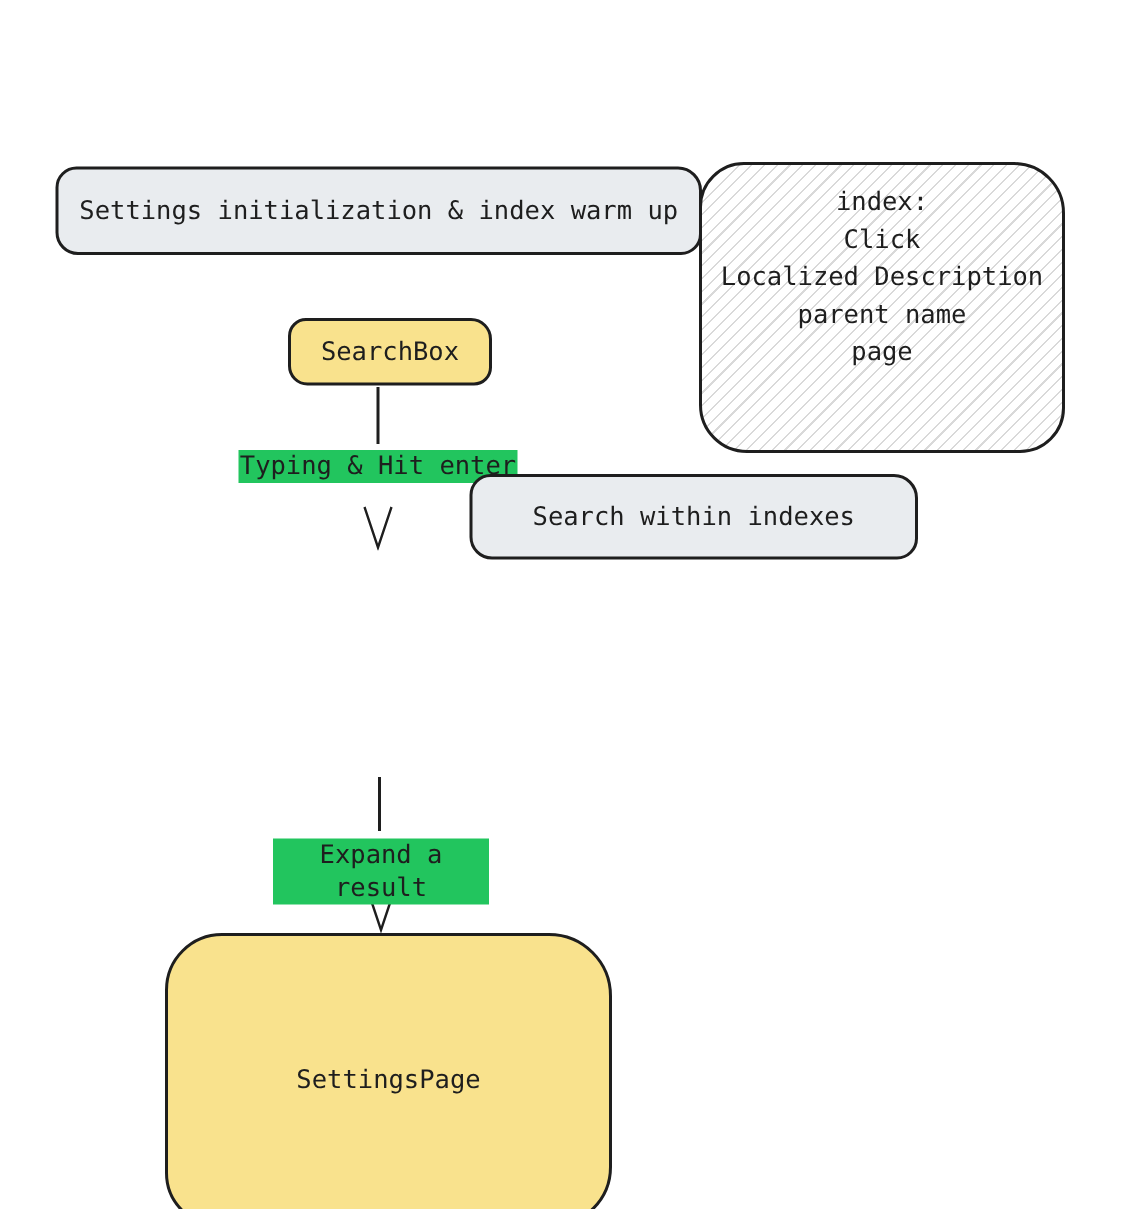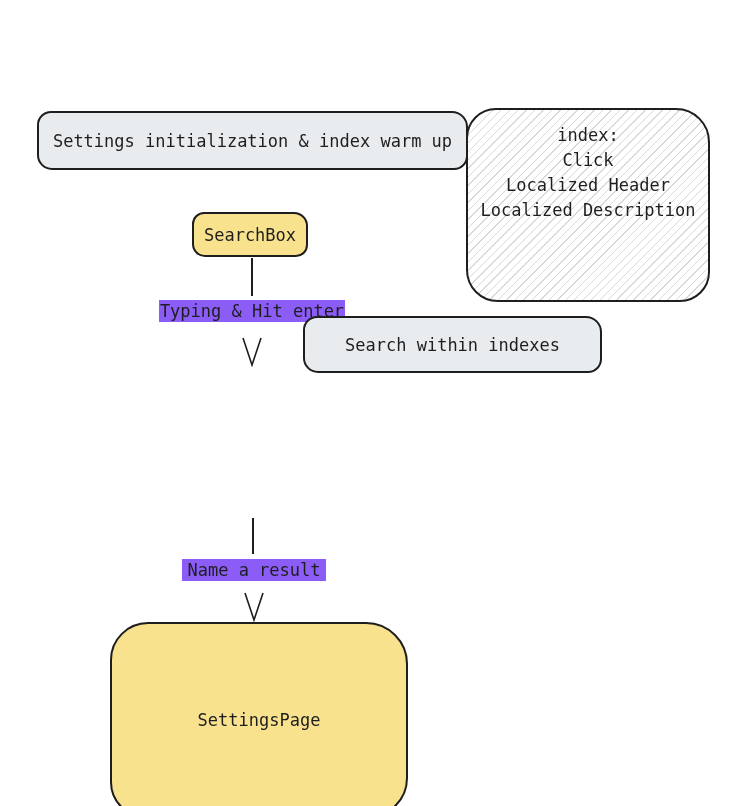--- a/index.html
+++ b/index.html
@@ -47,77 +47,78 @@
     border-radius:30px 34px 30px 32px;
     background:
       repeating-linear-gradient(135deg,
         #ffffff 0px,#ffffff 5px,
         var(--hatch-line) 5px,var(--hatch-line) 6px);
     text-align:center;
     padding-top:13px;
     margin-top:44px;
   }
   #index-note .line{line-height:25px;}
-  #search-box{left:192px;top:212px;width:116px;height:45px;border-radius:12px 14px 12px 13px;z-index:1;}
-  #search-within{left:303px;top:316px;width:299px;height:57px;z-index:3;}
+  #search-box{left:192px;top:212px;width:136px;height:45px;border-radius:12px 14px 12px 13px;z-index:1;}
+  #search-within{left:313px;top:316px;width:299px;height:57px;z-index:3;}
   #search-result{left:98px;top:366px;width:297px;height:150px;z-index:1;}
   #settings-page{left:110px;top:622px;width:298px;height:196px;z-index:1;}
   #expand-nav{left:388px;top:713px;width:300px;height:59px;z-index:3;}
 
   .stem{
     position:absolute;width:2px;background:var(--stroke);z-index:0;
   }
   #stem-1{left:251px;top:258px;height:38px;}
   #stem-2{left:252px;top:518px;height:36px;}
   .arrowhead{position:absolute;z-index:0;}
   #head-1{left:241px;top:336px;}
   #head-2{left:243px;top:591px;}
   .edge-label{
     position:absolute;
     text-align:center;
     line-height:22px;
     z-index:2;
-    background:#8b5cf6;
+    background:#22c55e;
   }
   #edge-label-1{left:159px;top:300px;width:186px;}
   #edge-label-2{left:182px;top:559px;width:144px;}
 </style>
 </head>
 <body>
 
 <div id="canvas">
 
   <div id="settings-init" class="annotation sketch-sm">
     <span>Settings initialization &amp; index warm up</span>
   </div>
 
   <div id="index-note">
     <div class="line">index:</div>
     <div class="line">Click</div>
-    <div class="line">Localized Header</div>
     <div class="line">Localized Description</div>
+    <div class="line">parent name</div>
+    <div class="line">page</div>
   </div>
 
   <div id="search-box" class="node">
     <span>SearchBox</span>
   </div>
 
   <div id="stem-1" class="stem"></div>
   <div id="edge-label-1" class="edge-label">Typing &amp; Hit enter</div>
   <svg id="head-1" class="arrowhead" width="22" height="31">
     <polyline points="2,2 11,29 20,2" fill="none" stroke="#1e1e1e" stroke-width="1.6"></polyline>
   </svg>
 
   <div id="search-within" class="annotation sketch-sm">
     <span>Search within indexes</span>
   </div>
 
 
   <div id="stem-2" class="stem"></div>
-  <div id="edge-label-2" class="edge-label">Name a result</div>
+  <div id="edge-label-2" class="edge-label">Expand a result</div>
   <svg id="head-2" class="arrowhead" width="22" height="31">
     <polyline points="2,2 11,29 20,2" fill="none" stroke="#1e1e1e" stroke-width="1.6"></polyline>
   </svg>
 
   <div id="settings-page" class="node sketch-lg">
     <span>SettingsPage</span>
   </div>
 
 
 </div>

